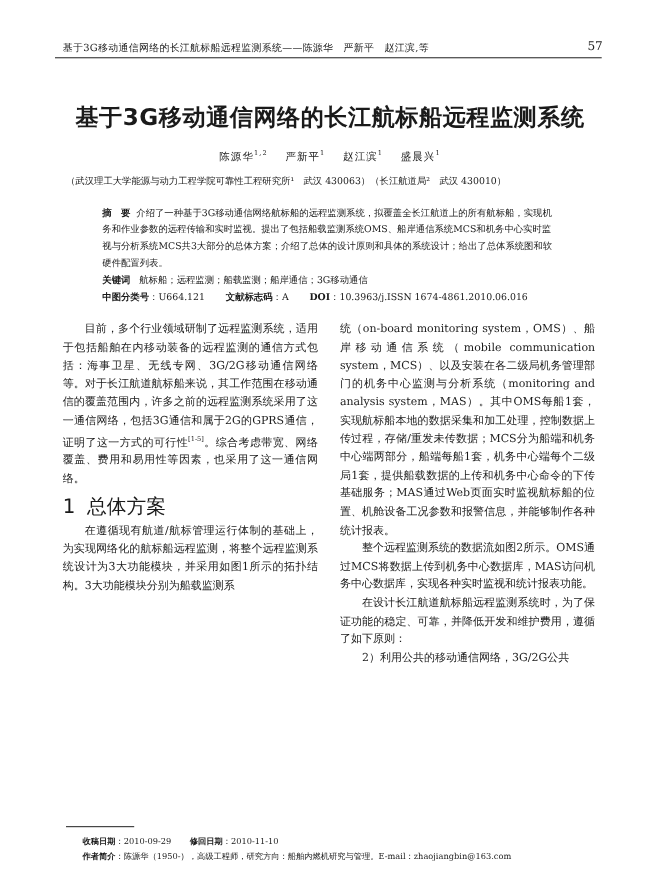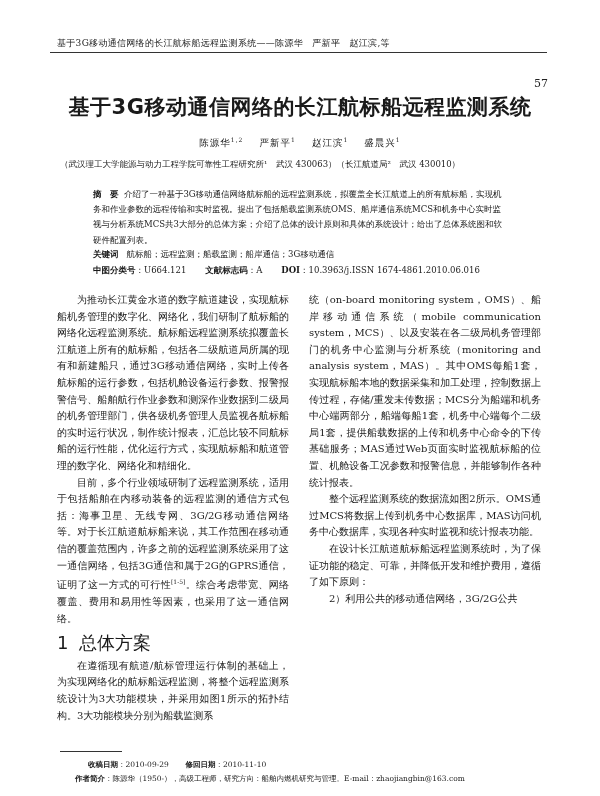--- a/index.html
+++ b/index.html
@@ -1,19 +1,19 @@
 <!DOCTYPE html>
 <html><head>
 <meta charset="utf-8">
 <style>
   html, body { margin:0; padding:0; background:#ffffff; }
   body { width:600px; height:796px; position:relative; overflow:hidden; color:#1a1a1a;
     font-family: "DejaVu Serif", "Liberation Serif", serif; }
   .running-head { position:absolute; left:57px; top:37px; width:490px; font-size:9px; letter-spacing:0.3px; color:#222; }
-  .page-num { position:absolute; right:52px; top:35px; font-size:11px; color:#222;margin-top:42px; }
+  .page-num { position:absolute; right:52px; top:35px; font-size:11px; color:#222; }
   .head-rule { position:absolute; left:50px; top:52px; width:497px; height:1px; background:#333; }
   .title { position:absolute; left:40px; top:93px; width:520px; text-align:center; font-size:21px; font-weight:bold; letter-spacing:0.5px; font-family:"DejaVu Sans", "Liberation Sans", sans-serif; }
   .authors { position:absolute; left:40px; top:136px; width:520px; text-align:center; font-size:9.5px; letter-spacing:1px; }
   .authors sup { font-size:6px; }
   .affil { position:absolute; left:60px; top:159px; width:490px; font-size:8.5px; white-space:nowrap; }
   .abstract { position:absolute; left:93px; top:187px; width:410px; font-size:8.5px; line-height:15.2px; }
   .abstract b { font-weight:bold; }
   .meta-line { position:absolute; left:93px; font-size:8.5px; white-space:nowrap; }
   .col { position:absolute; top:292px; width:232px; font-size:10px; line-height:16.6px; text-align:justify; }
   .col.left { left:57px; }
@@ -53,33 +53,32 @@
   <b>关键词</b>&nbsp;&nbsp;&nbsp;<span>航标船；远程监测；船载监测；船岸通信；3G移动通信</span>
 </div>
 
 <div class="meta-line" style="top:265px;">
   <b>中图分类号</b>：<span>U664.121</span>&nbsp;&nbsp;&nbsp;&nbsp;&nbsp;&nbsp;
   <b>文献标志码</b>：<span>A</span>&nbsp;&nbsp;&nbsp;&nbsp;&nbsp;&nbsp;
   <b>DOI</b>：<span>10.3963/j.ISSN 1674-4861.2010.06.016</span>
 </div>
 
 <div class="col left">
-  <p>为推动长江黄金水道的数字航道建设，实现航标船机务管理的数字化、网络化，我们研制了航标船的网络化远程监测系统。航标船远程监测系统拟覆盖长江航道上所有的航标船，包括各二级航道局所属的现有和新建船只，通过3G移动通信网络，实时上传各航标船的运行参数，包括机舱设备运行参数、报警报警信号、船舶航行作业参数和测深作业数据到二级局的机务管理部门，供各级机务管理人员监视各航标船的实时运行状况，制作统计报表，汇总比较不同航标船的运行性能，优化运行方式，实现航标船和航道管理的数字化、网络化和精细化。</p>
   <p><span>目前，多个行业领域研制了远程监测系统，适用于包括船舶在内移动装备的远程监测的通信方式包括：海事卫星、无线专网、3G/2G移动通信网络等。对于长江航道航标船来说，其工作范围在移动通信的覆盖范围内，许多之前的远程监测系统采用了这一通信网络，包括3G通信和属于2G的GPRS通信，证明了这一方式的可行性</span><sup style="font-size:6px;">[1-5]</sup><span>。综合考虑带宽、网络覆盖、费用和易用性等因素，也采用了这一通信网络。</span></p>
   <div class="h1"><span class="num">1</span><span>总体方案</span></div>
   <p>在遵循现有航道/航标管理运行体制的基础上，为实现网络化的航标船远程监测，将整个远程监测系统设计为3大功能模块，并采用如图1所示的拓扑结构。3大功能模块分别为船载监测系</p>
 </div>
 
 <div class="col right">
   <p class="noindent">统（on-board monitoring system，OMS）、船岸移动通信系统（mobile communication system，MCS）、以及安装在各二级局机务管理部门的机务中心监测与分析系统（monitoring and analysis system，MAS）。其中OMS每船1套，实现航标船本地的数据采集和加工处理，控制数据上传过程，存储/重发未传数据；MCS分为船端和机务中心端两部分，船端每船1套，机务中心端每个二级局1套，提供船载数据的上传和机务中心命令的下传基础服务；MAS通过Web页面实时监视航标船的位置、机舱设备工况参数和报警信息，并能够制作各种统计报表。</p>
   <p>整个远程监测系统的数据流如图2所示。OMS通过MCS将数据上传到机务中心数据库，MAS访问机务中心数据库，实现各种实时监视和统计报表功能。</p>
   <p>在设计长江航道航标船远程监测系统时，为了保证功能的稳定、可靠，并降低开发和维护费用，遵循了如下原则：</p>
   <p>2）利用公共的移动通信网络，3G/2G公共</p>
 </div>
 
 <div class="foot-rule"></div>
-<div class="footnote" style="top:760px;margin-left:13px;">
+<div class="footnote" style="top:760px;">
   <b>收稿日期</b>：<span>2010-09-29</span>&nbsp;&nbsp;&nbsp;&nbsp;&nbsp;&nbsp;
   <b>修回日期</b>：<span>2010-11-10</span>
 </div>
 <div class="footnote" style="top:774px;">
   <b>作者简介</b>：<span>陈源华（1950-），高级工程师，研究方向：船舶内燃机研究与管理。E-mail：zhaojiangbin@163.com</span>
 </div>
 
 </body></html>

